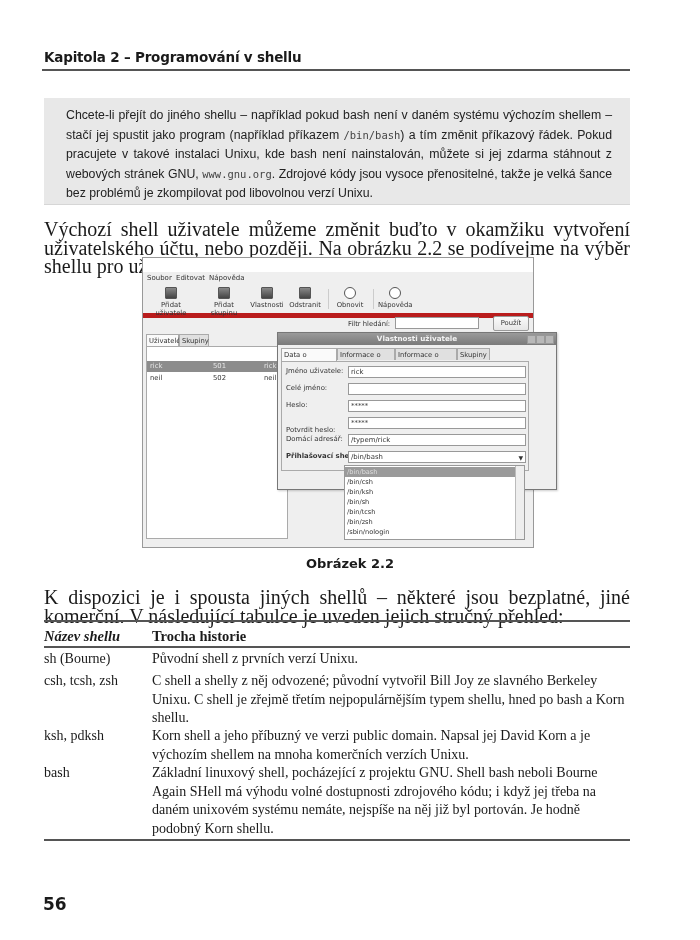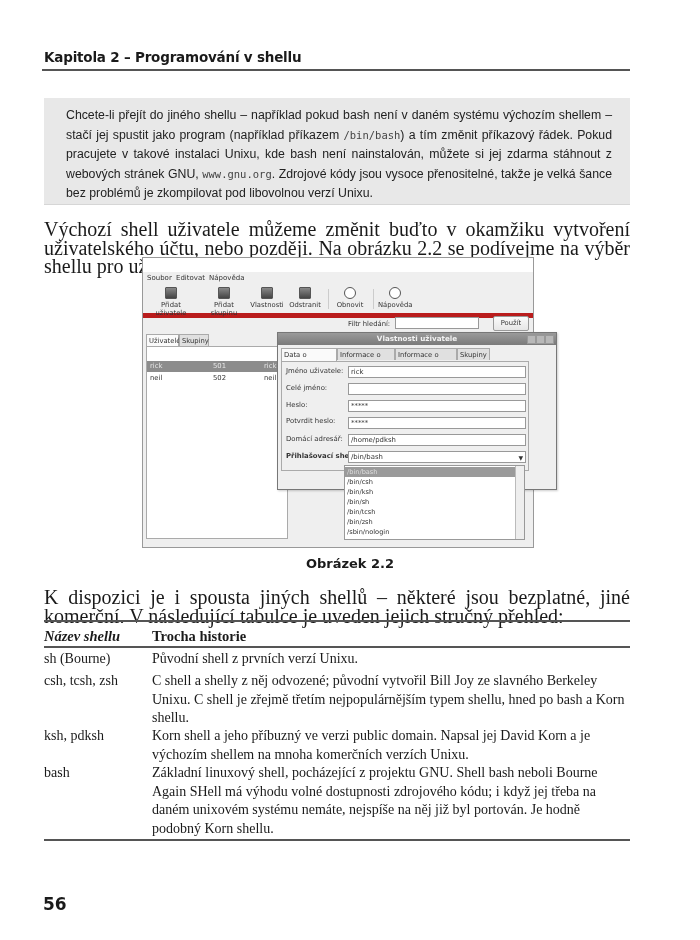--- a/index.html
+++ b/index.html
@@ -132,24 +132,24 @@
       <div class="tab" style="left:114px;width:62px;">Informace o heslu</div>
       <div class="tab" style="left:176px;width:33px;">Skupiny</div>
     </div>
     <div class="dbody">
       <span class="flabel" style="top:5px;">Jméno uživatele:</span>
       <div class="finput" style="top:4px;">rick</div>
       <span class="flabel" style="top:22px;">Celé jméno:</span>
       <div class="finput" style="top:21px;"></div>
       <span class="flabel" style="top:39px;">Heslo:</span>
       <div class="finput" style="top:38px;">*****</div>
-      <span class="flabel" style="top:55px;">Potvrdit heslo:</span>
+      <span class="flabel" style="top:64px;">Potvrdit heslo:</span>
       <div class="finput" style="top:55px;">*****</div>
       <span class="flabel" style="top:73px;">Domácí adresář:</span>
-      <div class="finput" style="top:72px;">/home/pdksh</div>
+      <div class="finput" style="top:72px;">/typem/rick</div>
       <span class="flabel" style="top:90px;font-weight:bold;">Přihlašovací shell:</span>
       <div class="finput" style="top:89px;">
         <span>/bin/bash</span>
         <span class="combo-arrow">▼</span>
       </div>
     </div>
   </div>
 
   <div class="dropdown">
     <div class="ddi sel" style="top:1px;">/bin/bash</div>

